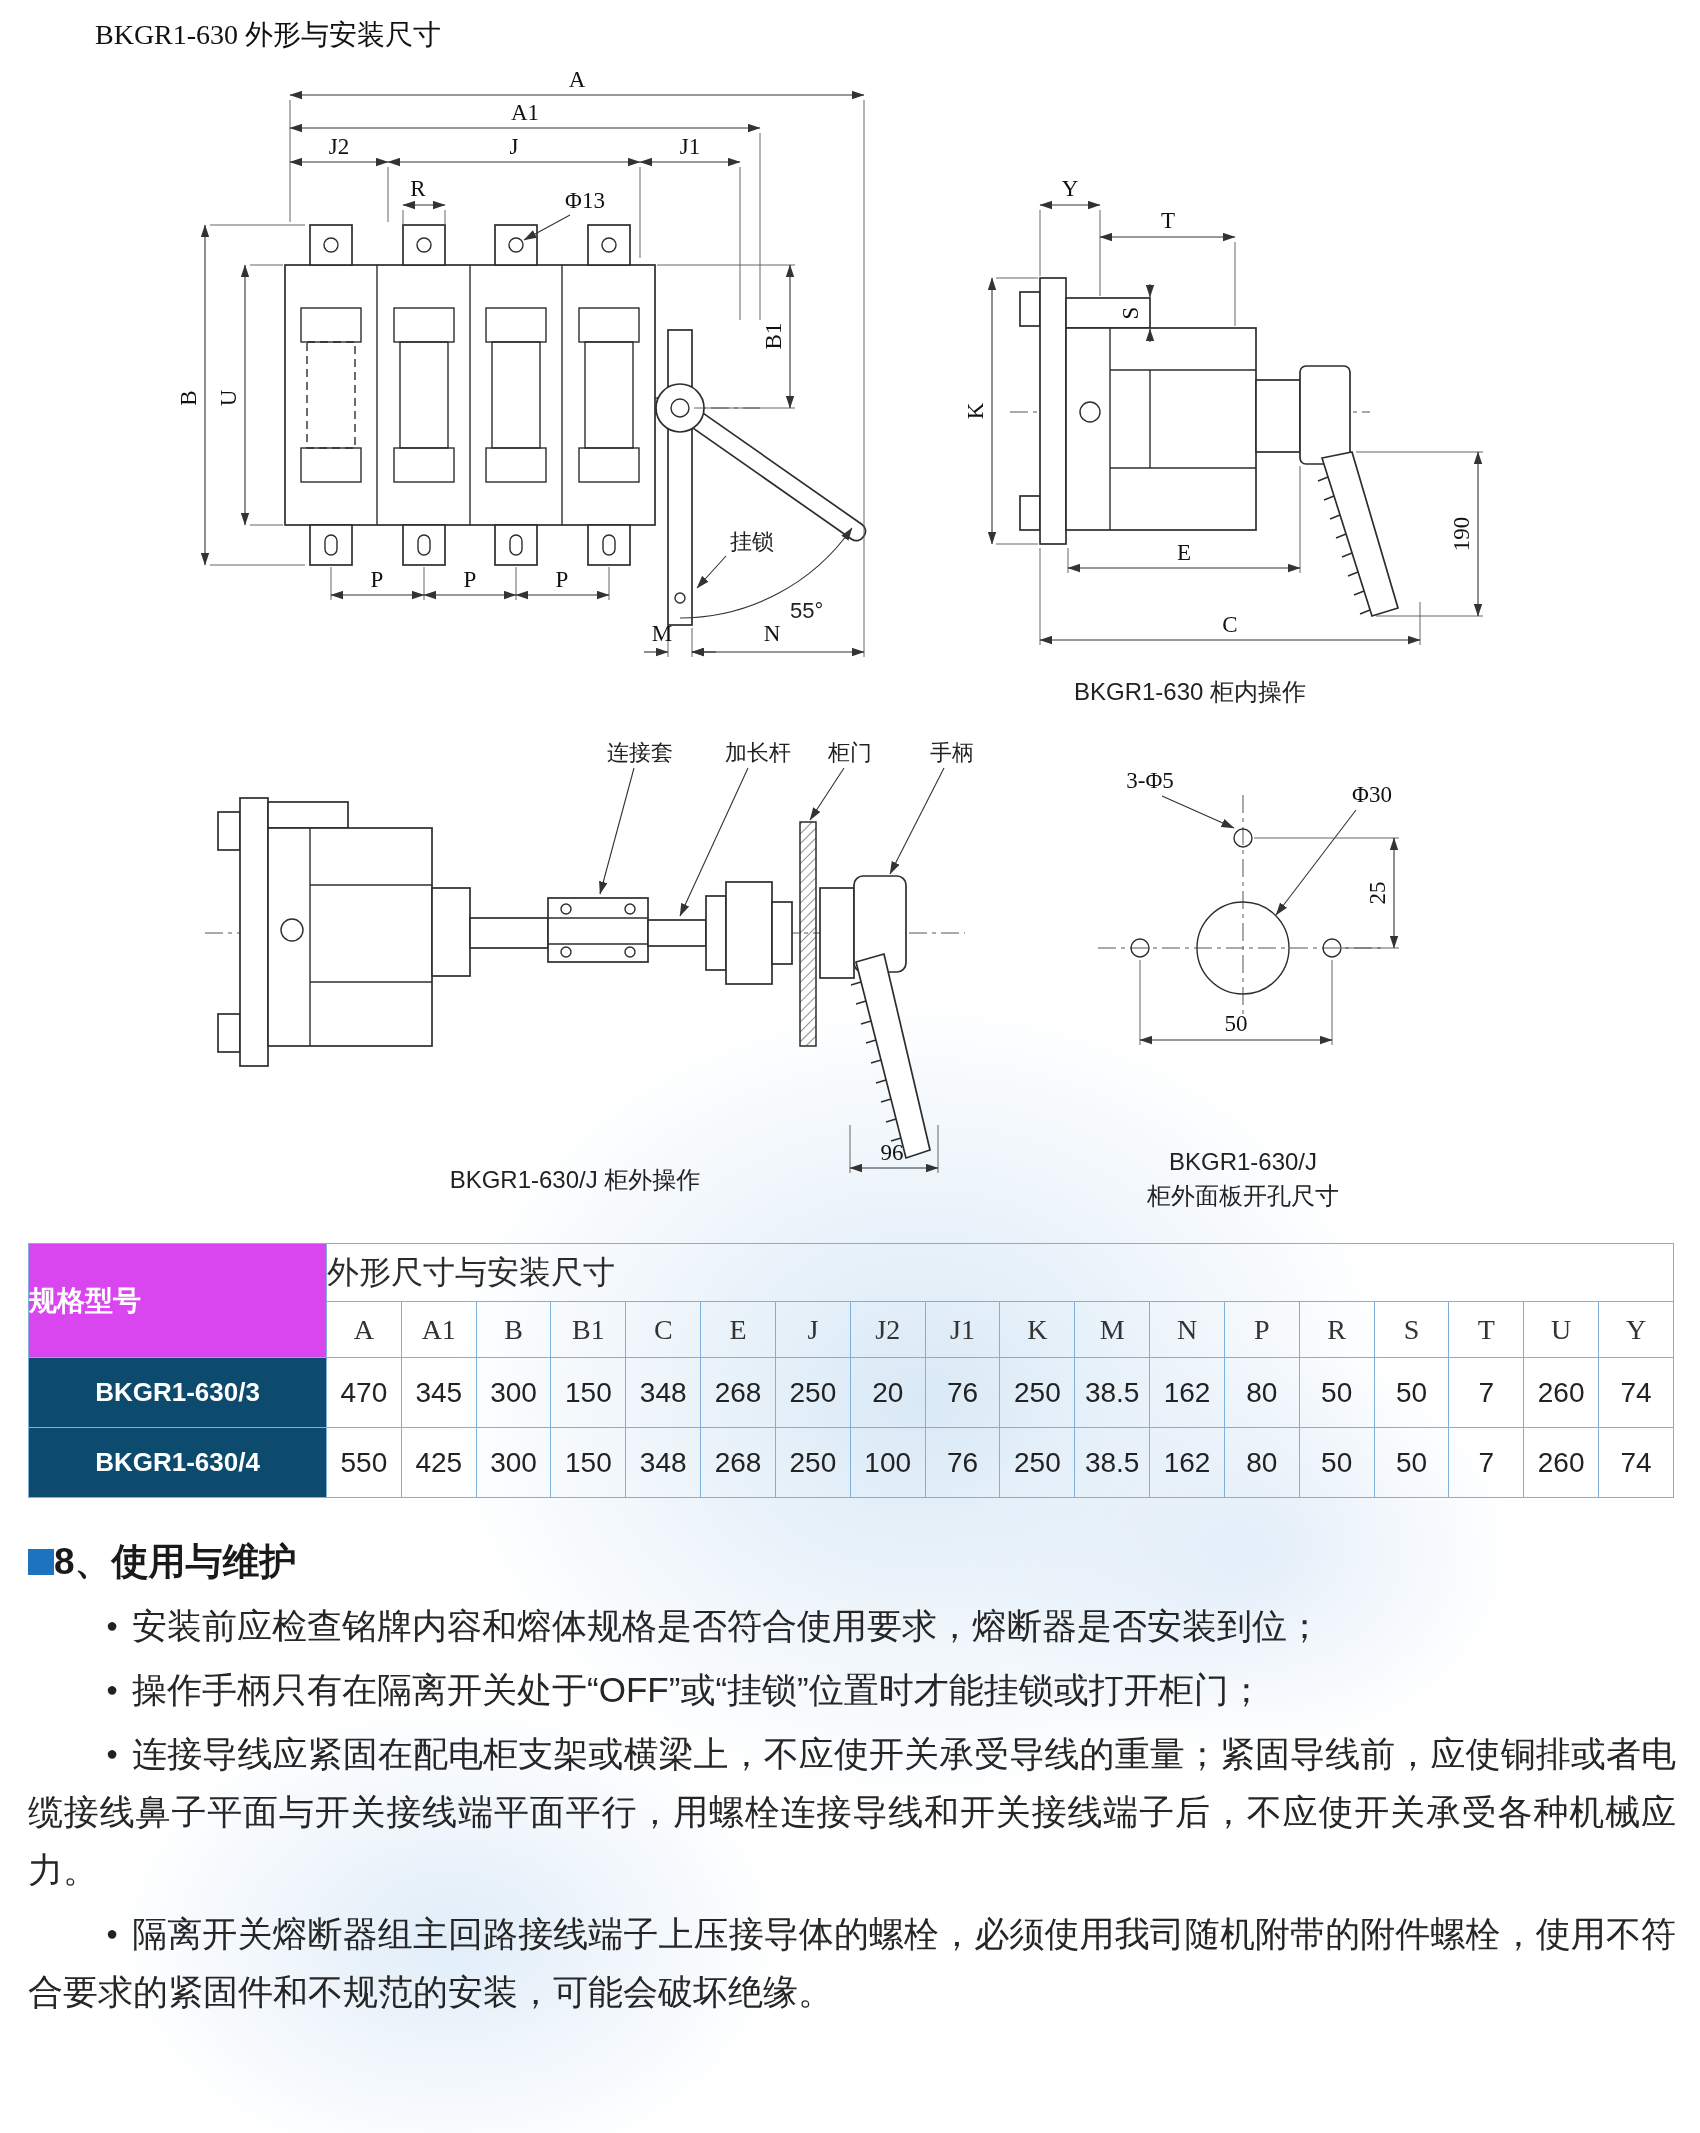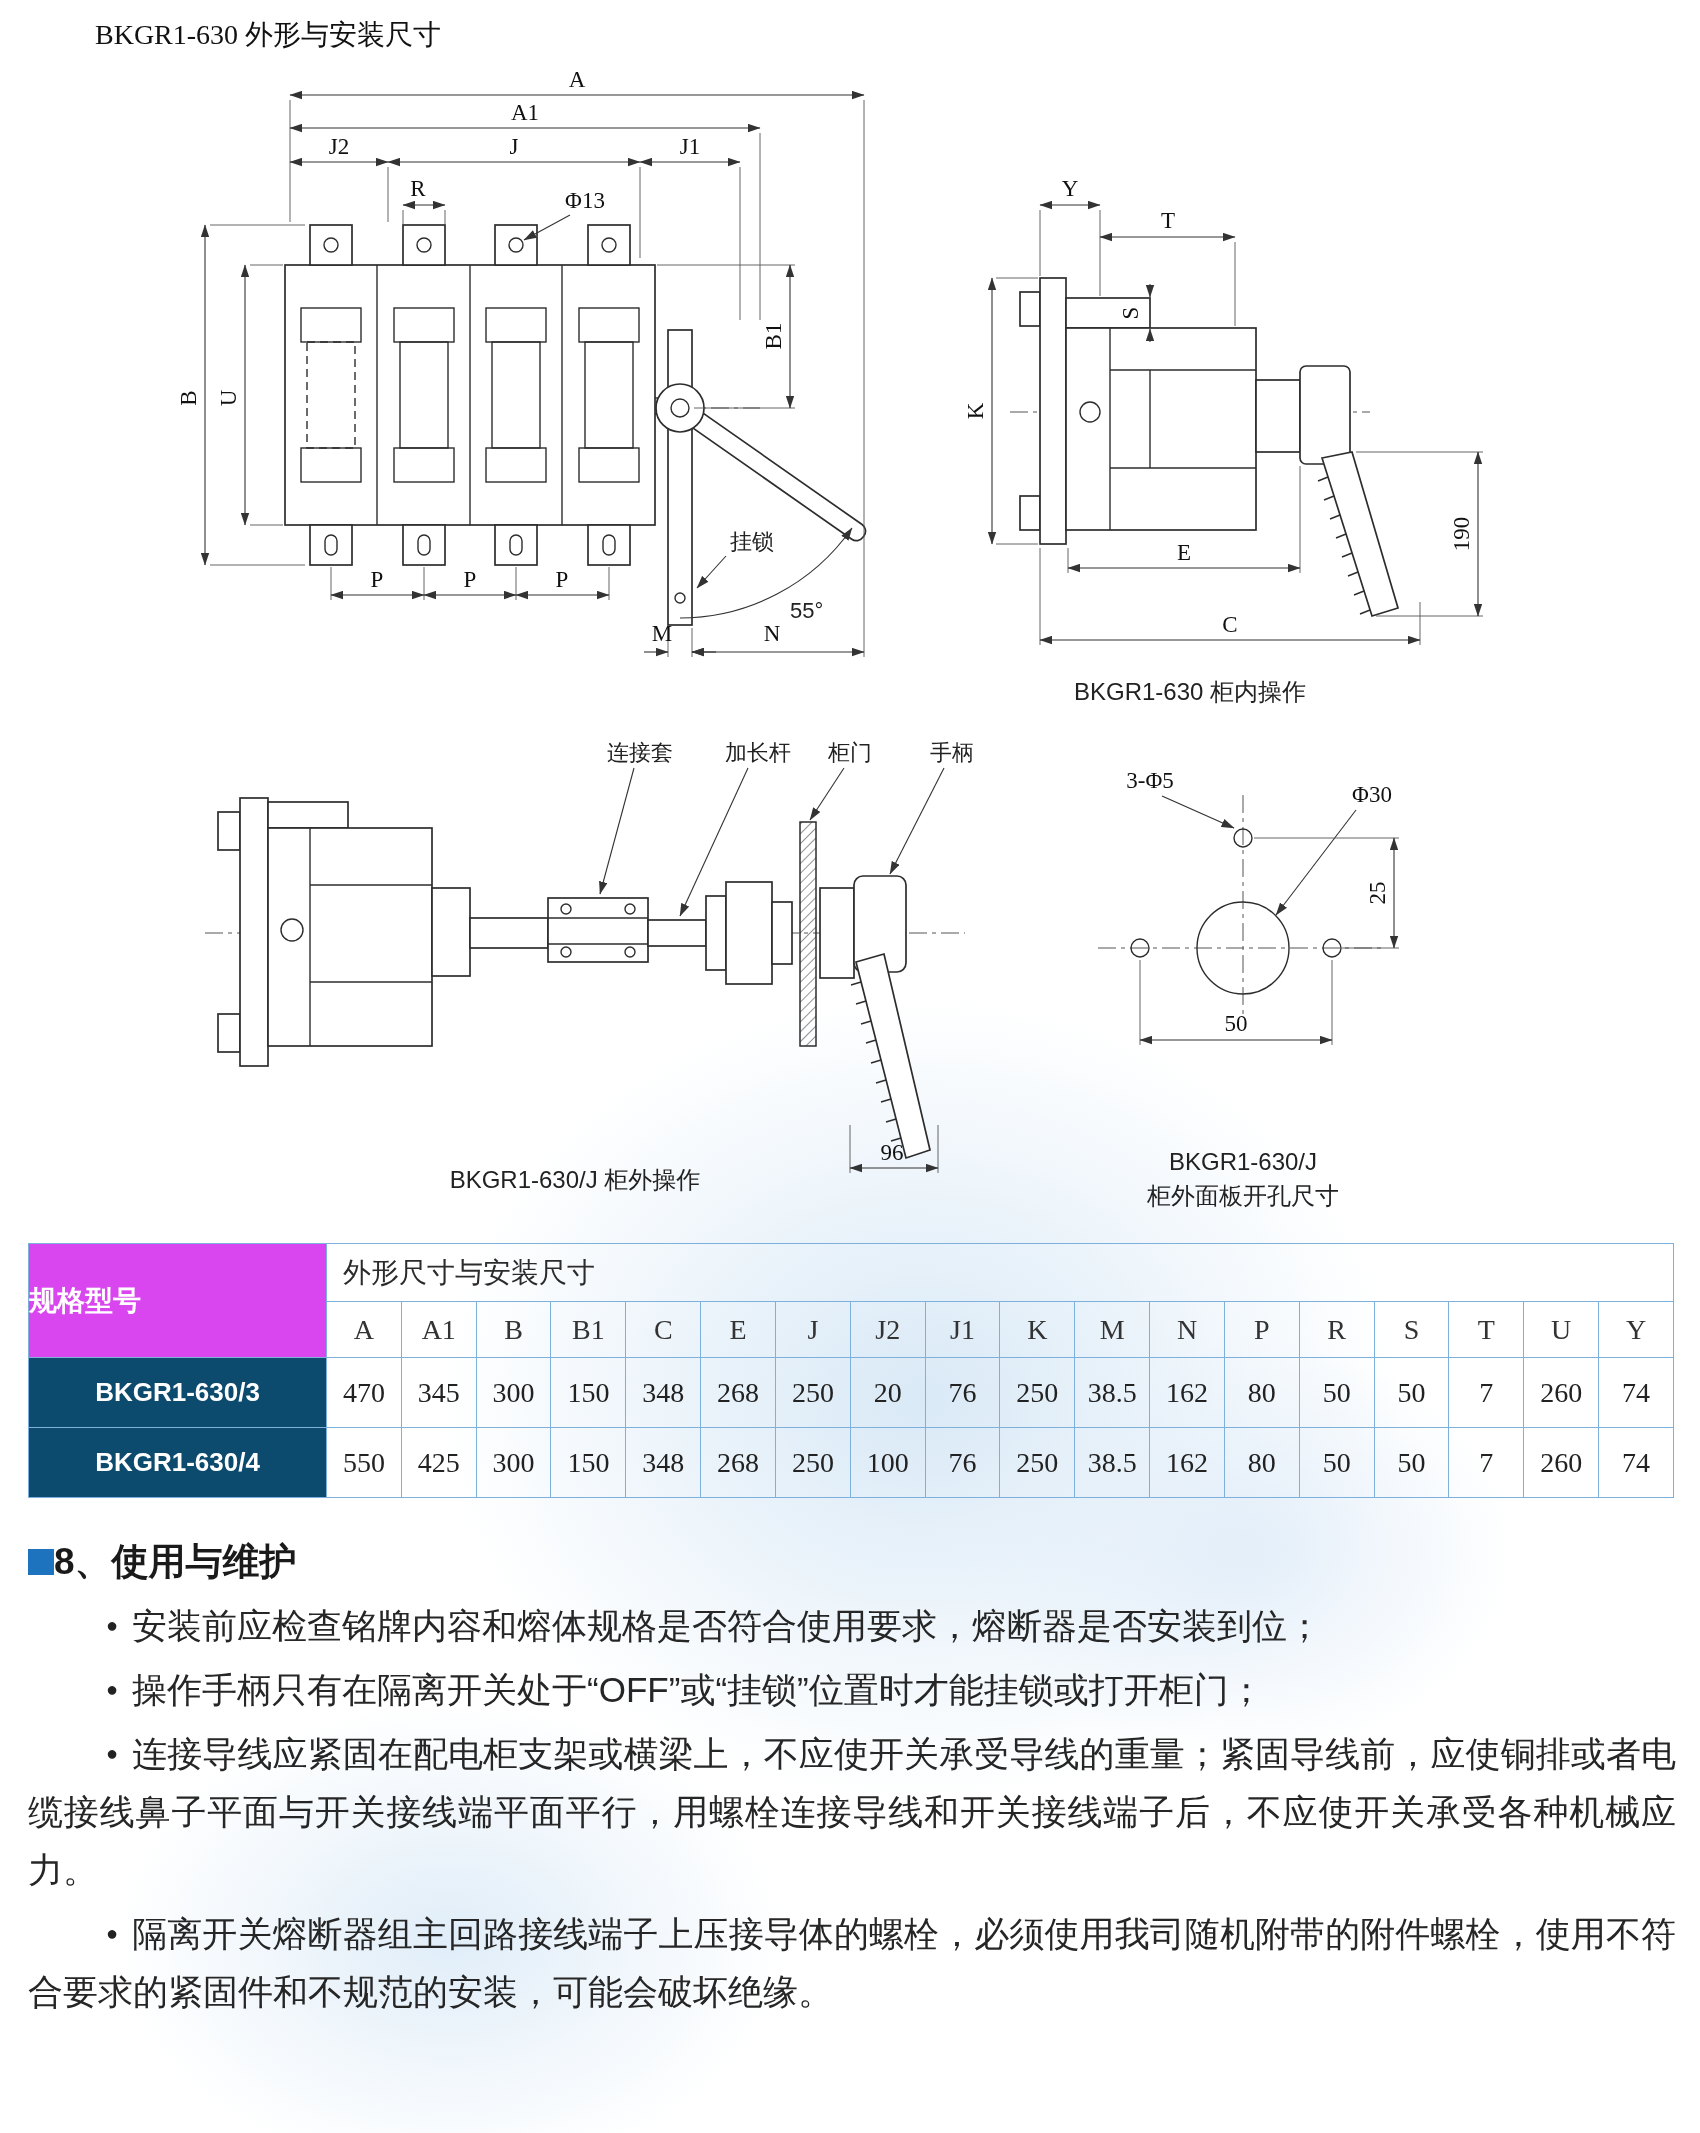--- a/index.html
+++ b/index.html
@@ -28,24 +28,24 @@
   .dlab{font-family:"Liberation Serif",serif;font-size:23px;fill:#111}
   .clab{font-family:"Liberation Sans",sans-serif;font-size:22px;fill:#222}
   .cap{font-family:"Liberation Sans",sans-serif;font-size:24px;fill:#222}
 
   table.spec{position:absolute;left:28px;top:1243px;width:1646px;
              border-collapse:collapse;table-layout:fixed}
   .spec th,.spec td{border:1px solid #7db1dc;overflow:hidden}
   .spec col.c0{width:298px}
   tr.r-hdr{height:58px} tr.r-let{height:56px} tr.r-val{height:70px}
   .hdr-model{background:#d946ef;color:#fff;font-size:28px;font-weight:bold;text-align:left}
-  .hdr-dims{font-size:28px;color:#2b2b2b;text-align:left;padding-left:16px}
+  .hdr-dims{font-size:32px;color:#2b2b2b;text-align:left;padding-left:0}
   .r-let td{font-family:"Liberation Serif",serif;font-size:28px;color:#333;text-align:center}
   .model{background:#0c4a6e;color:#fff;font-size:26px;font-weight:bold;text-align:center}
-  .r-val td{font-family:Liberation Serif, serif;font-size:28px;color:#222;text-align:center}
+  .r-val td{font-family:Liberation Sans, sans-serif;font-size:28px;color:#222;text-align:center}
 
   .sec-heading{position:absolute;left:28px;top:1537px;display:flex;align-items:center;gap:0}
   .sq{width:26px;height:26px;background:#1d73bd;display:inline-block}
   .sec-title{font-size:37px;font-weight:bold;color:#1a1a1a}
   .paras{position:absolute;left:28px;top:1596px;width:1648px}
   .para{font-size:35px;color:#262626;line-height:58px;text-indent:78px;
         text-align:justify;margin-bottom:5px}
   .blt{font-size:20px;vertical-align:6px;margin-right:14px;color:#222}
 </style>
 </head>

